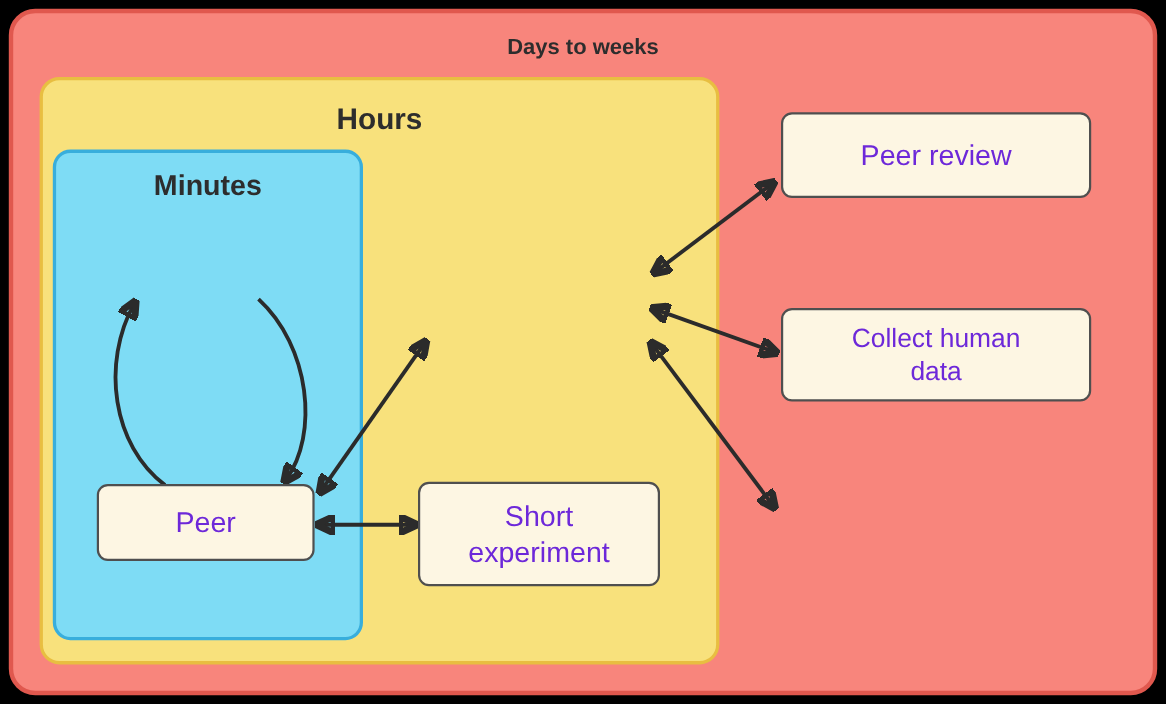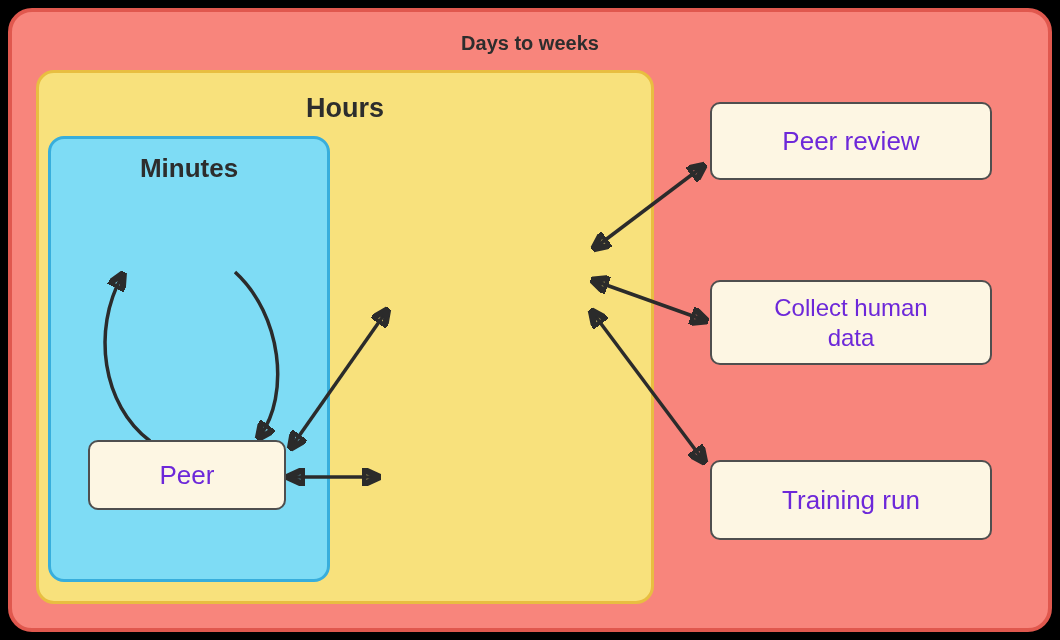--- a/index.html
+++ b/index.html
@@ -119,26 +119,26 @@
 
     <line x1="593" y1="313" x2="703" y2="460" marker-start="url(#ah)" marker-end="url(#ah)"></line>
   </svg>
 
 
   <div class="node node-agent">
     <span>Peer</span>
   </div>
 
 
+  <div class="node node-short-exp">
+    <span class="wrap-narrow">Short experiment</span>
+  </div>
 
   <div class="node node-peer">
     <span>Peer review</span>
   </div>
 
   <div class="node node-collect">
     <span class="wrap-narrow">Collect human data</span>
   </div>
 
-  <div class="node node-training">
-    <span>Training run</span>
-  </div>
 
 </div>
 
 </body></html>

